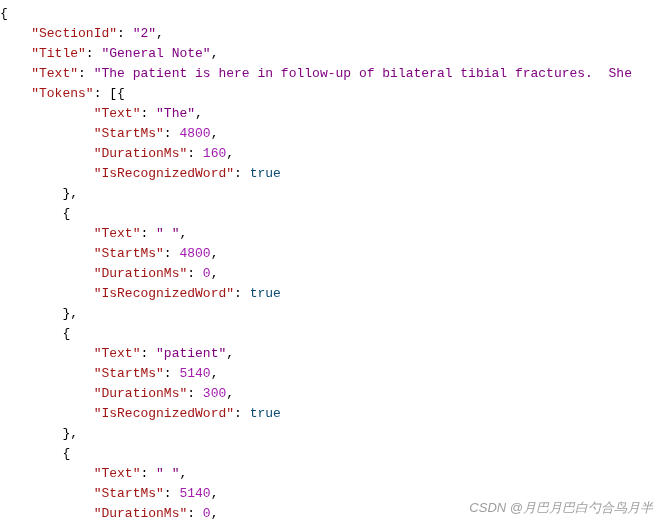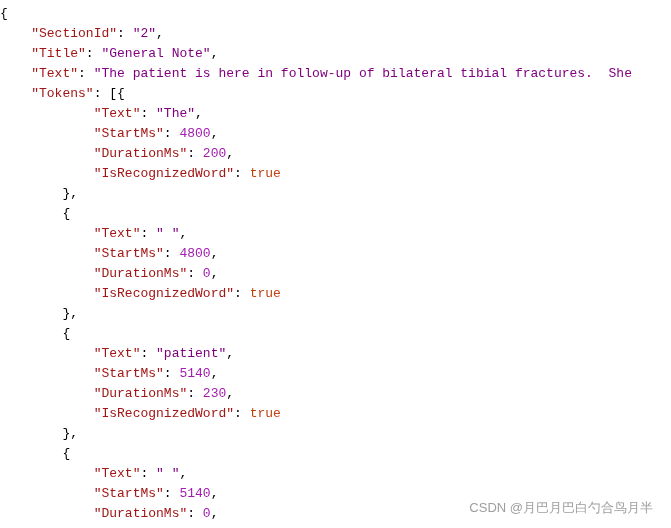--- a/index.html
+++ b/index.html
@@ -14,53 +14,54 @@
     line-height: 20px;
   }
   .code {
     white-space: pre;
     padding: 4px 0 0 0;
   }
   .punct   { color: #000000; }
   .key     { color: #a31515; }
   .str     { color: #800080; }
   .num     { color: #a21caf; }
-  .bool    { color: #c2410c; }
+  .bool    { color: #0c4a6e; }
   .watermark {
     position: absolute;
     right: 18px;
     bottom: 10px;
     font-family: Arial, sans-serif;
     font-size: 13px;
     color: #9e9e9e;
+    font-style: italic;
   }
 </style>
 </head>
 <body>
 
 <div class="code"><span class="punct">{</span>
     <span class="key">"SectionId"</span><span class="punct">: </span><span class="str">"2"</span><span class="punct">,</span>
     <span class="key">"Title"</span><span class="punct">: </span><span class="str">"General Note"</span><span class="punct">,</span>
     <span class="key">"Text"</span><span class="punct">: </span><span class="str">"The patient is here in follow-up of bilateral tibial fractures.  She</span>
     <span class="key">"Tokens"</span><span class="punct">: [{</span>
             <span class="key">"Text"</span><span class="punct">: </span><span class="str">"The"</span><span class="punct">,</span>
             <span class="key">"StartMs"</span><span class="punct">: </span><span class="num">4800</span><span class="punct">,</span>
-            <span class="key">"DurationMs"</span><span class="punct">: </span><span class="num">200</span><span class="punct">,</span>
+            <span class="key">"DurationMs"</span><span class="punct">: </span><span class="num">160</span><span class="punct">,</span>
             <span class="key">"IsRecognizedWord"</span><span class="punct">: </span><span class="bool">true</span>
         <span class="punct">},</span>
         <span class="punct">{</span>
             <span class="key">"Text"</span><span class="punct">: </span><span class="str">" "</span><span class="punct">,</span>
             <span class="key">"StartMs"</span><span class="punct">: </span><span class="num">4800</span><span class="punct">,</span>
             <span class="key">"DurationMs"</span><span class="punct">: </span><span class="num">0</span><span class="punct">,</span>
             <span class="key">"IsRecognizedWord"</span><span class="punct">: </span><span class="bool">true</span>
         <span class="punct">},</span>
         <span class="punct">{</span>
             <span class="key">"Text"</span><span class="punct">: </span><span class="str">"patient"</span><span class="punct">,</span>
             <span class="key">"StartMs"</span><span class="punct">: </span><span class="num">5140</span><span class="punct">,</span>
-            <span class="key">"DurationMs"</span><span class="punct">: </span><span class="num">230</span><span class="punct">,</span>
+            <span class="key">"DurationMs"</span><span class="punct">: </span><span class="num">300</span><span class="punct">,</span>
             <span class="key">"IsRecognizedWord"</span><span class="punct">: </span><span class="bool">true</span>
         <span class="punct">},</span>
         <span class="punct">{</span>
             <span class="key">"Text"</span><span class="punct">: </span><span class="str">" "</span><span class="punct">,</span>
             <span class="key">"StartMs"</span><span class="punct">: </span><span class="num">5140</span><span class="punct">,</span>
             <span class="key">"DurationMs"</span><span class="punct">: </span><span class="num">0</span><span class="punct">,</span>
             <span class="key">"IsRecognizedWord"</span><span class="punct">: </span><span class="bool">true</span>
         
         
             

